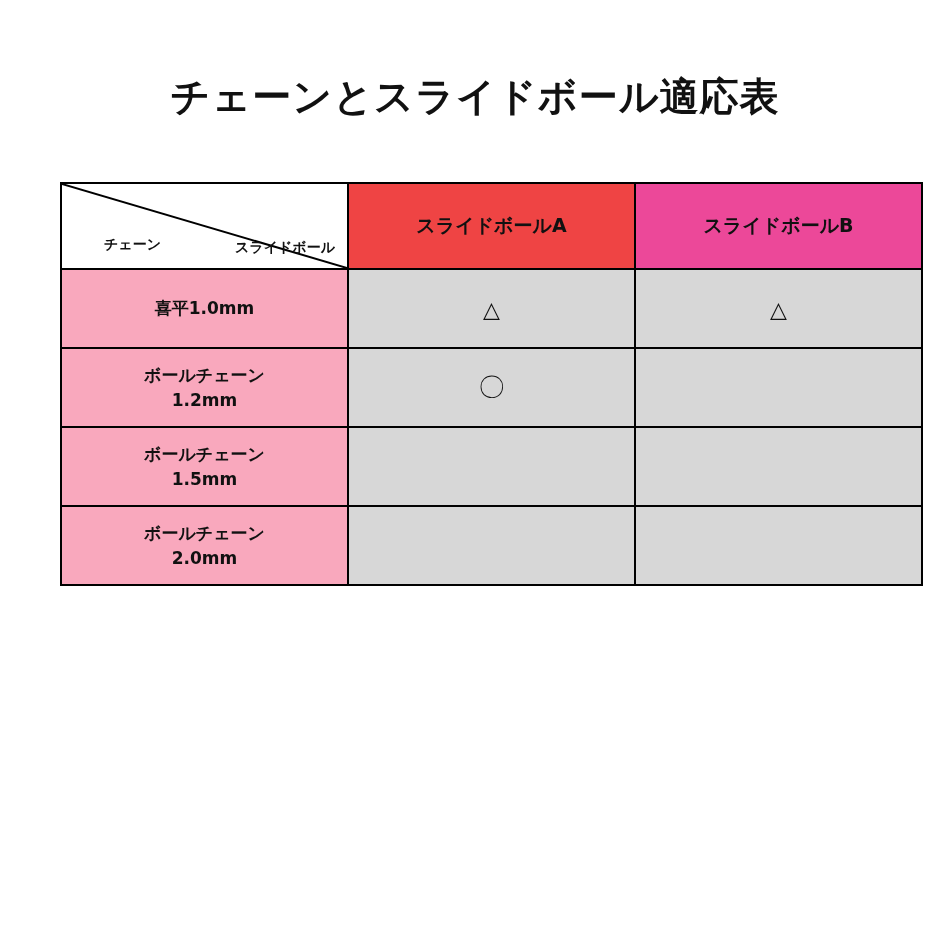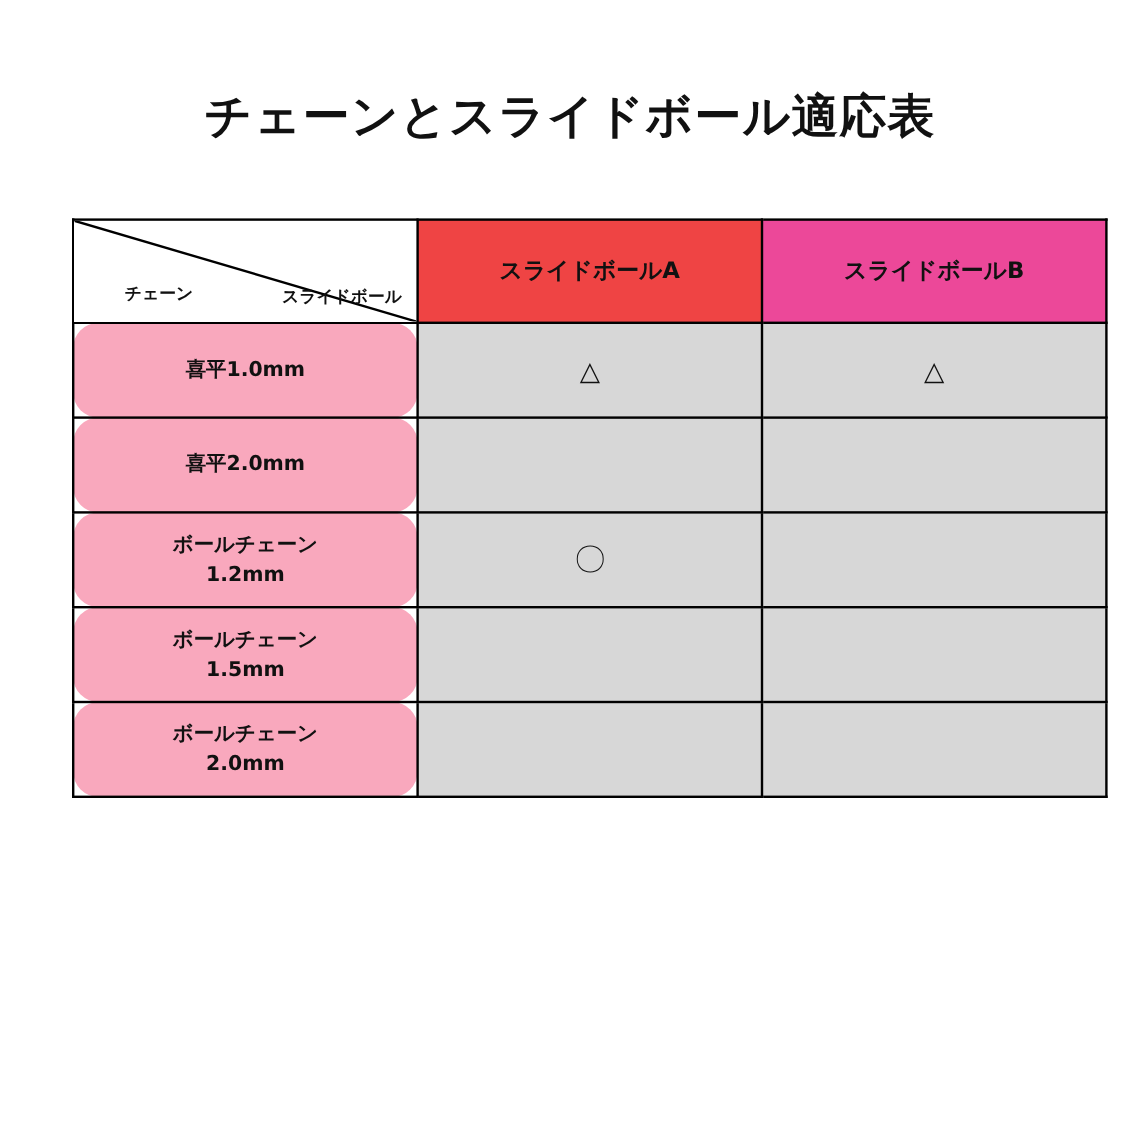--- a/index.html
+++ b/index.html
@@ -94,21 +94,20 @@
   }
   .row-head {
     background: #f9a8bd;
     text-align: center;
     vertical-align: middle;
     font-size: 17px;
     font-weight: bold;
     color: #111;
     height: 77px;
     line-height: 1.45;
-    border-radius: 21px;
   }
   .data-cell {
     background: #d7d7d7;
     text-align: center;
     vertical-align: middle;
     font-size: 25px;
     color: #111;
     height: 77px;
   }
   .mark {
@@ -141,25 +140,20 @@
           <th class="col-head plain">スライドボールB</th>
         </tr>
       </thead>
       <tbody>
         <tr>
           <td class="row-head">喜平1.0mm</td>
           <td class="data-cell"><span class="mark mark-tri">△</span></td>
           <td class="data-cell"><span class="mark mark-tri">△</span></td>
         </tr>
         <tr>
-          <td class="row-head">喜平2.0mm</td>
-          <td class="data-cell"><span class="mark mark-circle"></span></td>
-          <td class="data-cell"><span class="mark mark-circle"></span></td>
-        </tr>
-        <tr>
           <td class="row-head multiline">ボールチェーン<br>1.2mm</td>
           <td class="data-cell"><span class="mark mark-circle">〇</span></td>
           <td class="data-cell"><span class="mark mark-circle"></span></td>
         </tr>
         <tr>
           <td class="row-head multiline">ボールチェーン<br>1.5mm</td>
           <td class="data-cell"><span class="mark mark-circle"></span></td>
           <td class="data-cell"><span class="mark mark-circle"></span></td>
         </tr>
         <tr>

